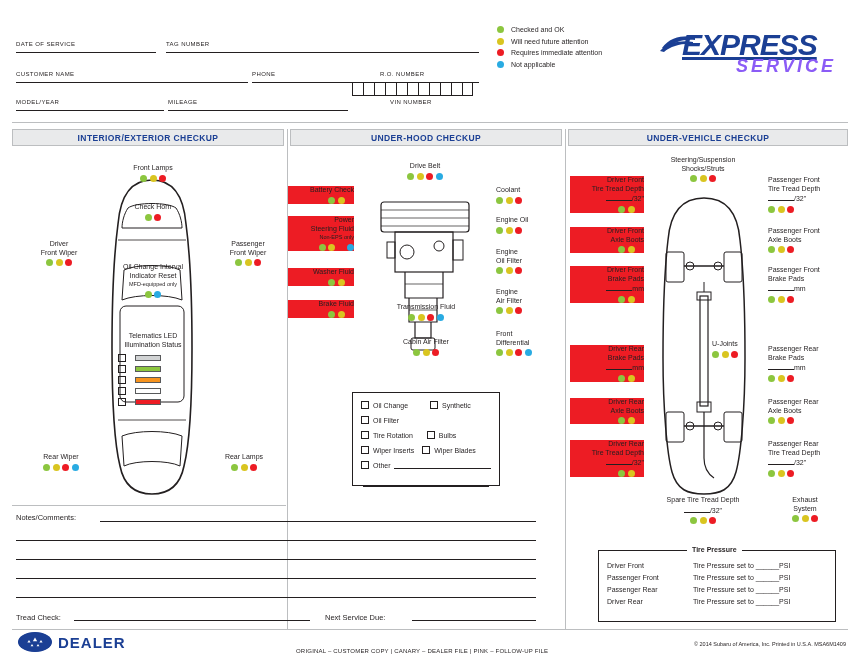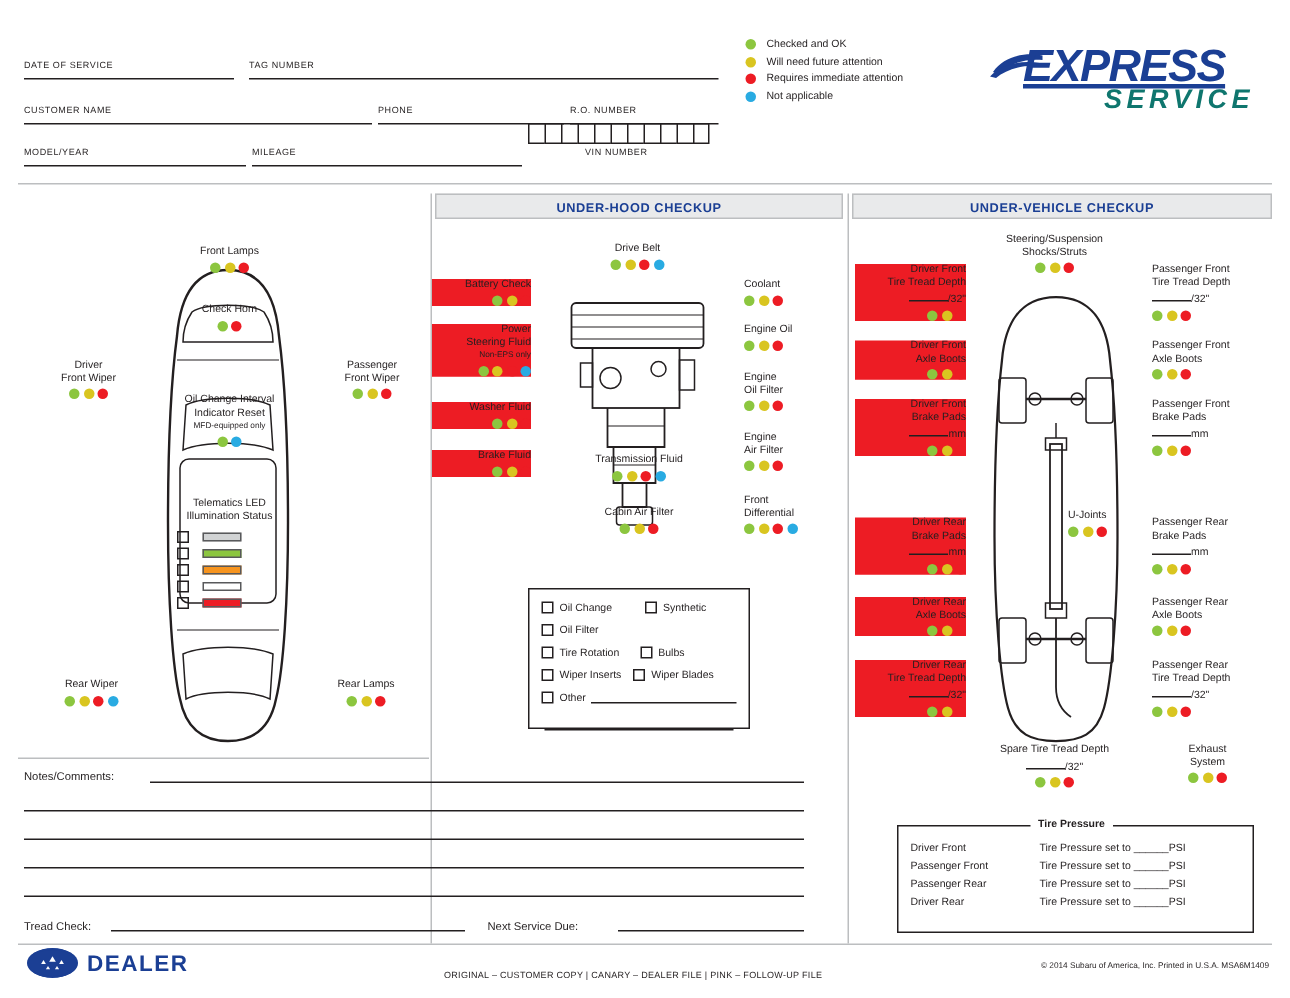--- a/index.html
+++ b/index.html
@@ -31,21 +31,21 @@
   
   .logo{position:absolute;left:660px;top:26px;width:178px;height:50px;}
   .logo .express{
     font-family:"Liberation Sans", sans-serif;
     font-weight:bold;font-style:italic;
     font-size:30px;letter-spacing:-1px;color:#1b3f94;
     position:absolute;left:22px;top:2px;text-decoration:underline;
   }
   .logo .service{
     font-weight:bold;font-style:italic;font-size:18px;letter-spacing:3px;
-    color:#0f766e;position:absolute;right:2px;top:30px;
+    color:#8b5cf6;position:absolute;right:2px;top:30px;
   }
   .logo .swoosh{
     position:absolute;left:0;top:8px;width:36px;height:18px;
   }
 
   
   .colhdr{
     position:absolute;height:17px;background:#e9eaeb;border:1px solid #bcbec0;
     font-size:8.5px;font-weight:bold;color:#1b3f94;letter-spacing:.4px;
     display:flex;align-items:center;justify-content:center;box-sizing:border-box;
@@ -160,20 +160,21 @@
   <div class="logo">
     <svg class="swoosh" viewBox="0 0 36 18">
       <path d="M2 14 C10 2, 26 1, 35 3 L35 6 C24 5, 12 8, 6 16 Z" fill="#1b3f94"></path>
       <path d="M0 17 C8 8, 22 6, 33 8 L33 10 C22 9, 11 12, 4 18 Z" fill="#1b3f94"></path>
     </svg>
     <div class="express">EXPRESS</div>
     <div class="service">SERVICE</div>
   </div>
 
   <div class="hrule" style="left:12px;top:122px;width:836px;"></div>
+  <div class="colhdr" style="left:12px;top:129px;width:272px;">INTERIOR/EXTERIOR CHECKUP</div>
   <div class="colhdr" style="left:568px;top:129px;width:280px;">UNDER-VEHICLE CHECKUP</div>
   <div class="colhdr" style="left:290px;top:129px;width:272px;">UNDER-HOOD CHECKUP</div>
   <div class="vrule" style="left:287px;top:129px;height:500px;"></div>
   <div class="vrule" style="left:565px;top:129px;height:500px;"></div>
   <div class="hrule" style="left:12px;top:505px;width:274px;"></div>
   <div class="hrule" style="left:12px;top:629px;width:836px;"></div>
 
   <svg class="carwrap" style="left:98px;top:178px;" width="108" height="318" viewBox="0 0 108 318">
     <path d="M54 2 C30 2 22 22 20 46 C16 76 14 120 14 170 C14 222 17 268 22 288 C26 308 38 316 54 316 C70 316 82 308 86 288 C91 268 94 222 94 170 C94 120 92 76 88 46 C86 22 78 2 54 2 Z" fill="none" stroke="#231f20" stroke-width="1.6"></path>
     <path d="M30 30 C38 24 70 24 78 30 C82 36 84 44 84 50 L24 50 C24 44 26 36 30 30 Z" fill="none" stroke="#231f20" stroke-width="1"></path>

